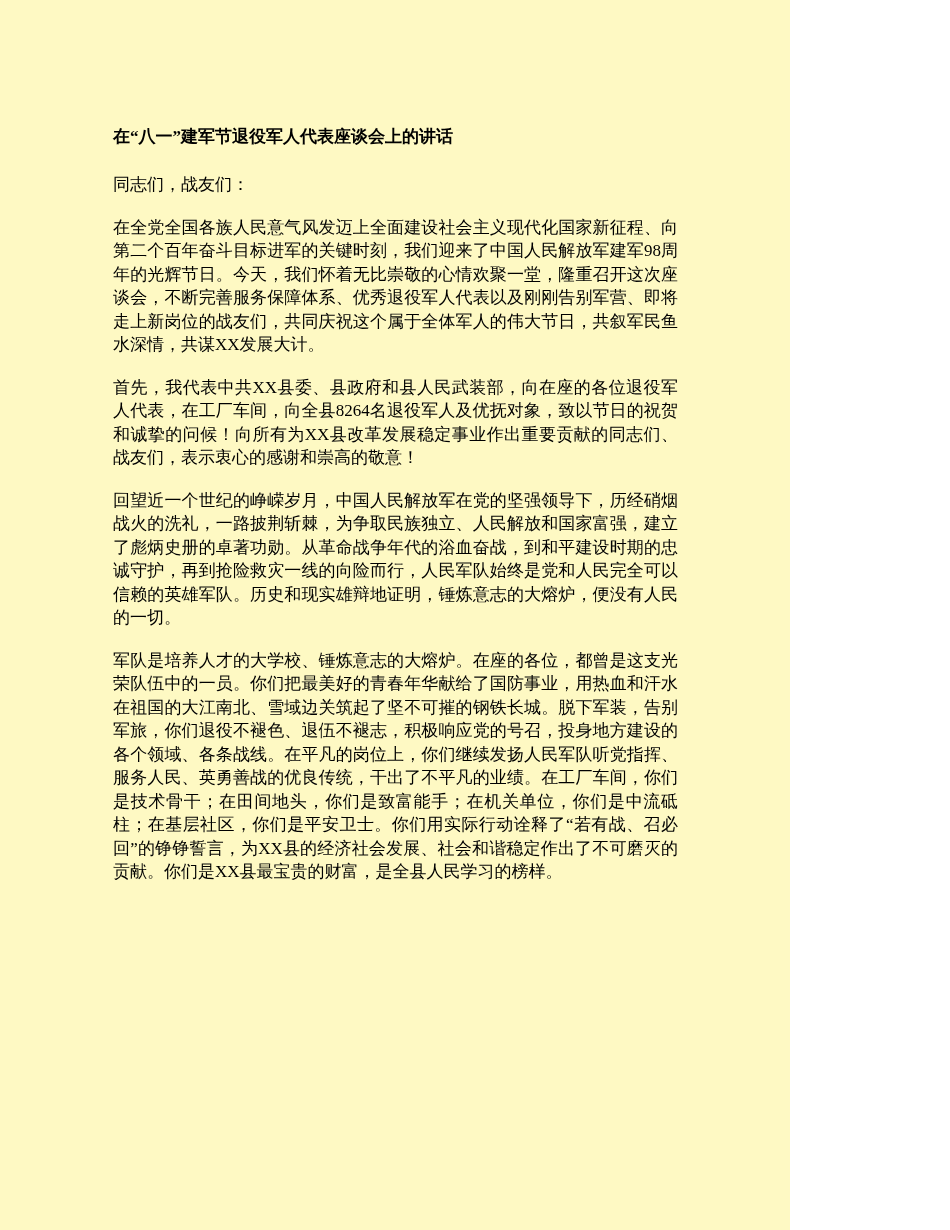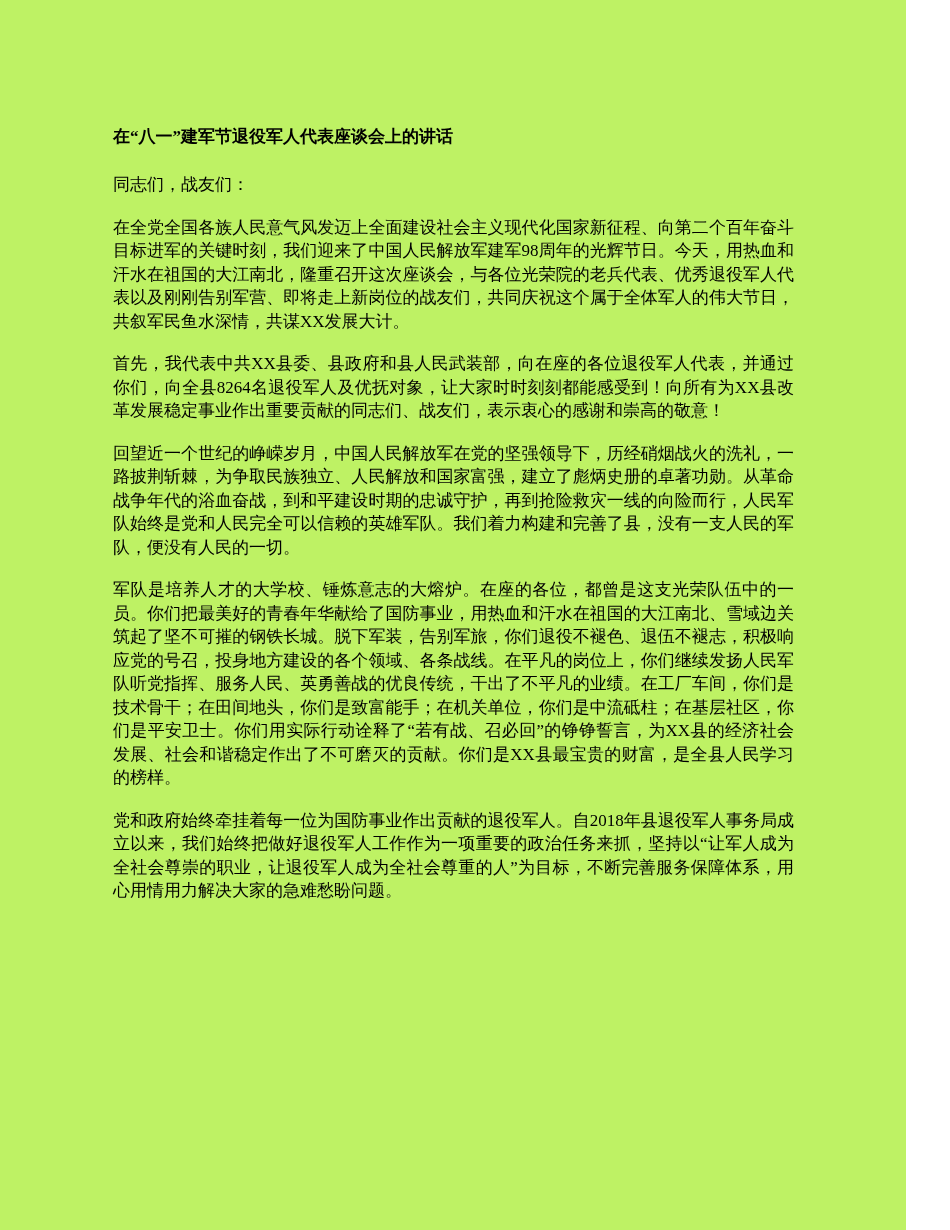--- a/index.html
+++ b/index.html
@@ -9,24 +9,24 @@
   body {
     width: 950px;
     height: 1230px;
     background: #ffffff;
     overflow: hidden;
     font-family: "Liberation Serif", "DejaVu Serif", serif;
     color: #000000;
   }
   .page {
     box-sizing: border-box;
-    width: 906px;
+    width: 790px;
     height: 1230px;
     padding: 125px 112px 12px 113px;
-    background: #bef264;
+    background: #fef9c3;
   }
   .doc-title {
     font-size: 17px;
     font-weight: bold;
     line-height: 23px;
     margin: 0 0 25px 0;
     text-align: left;
   }
   .para {
     font-size: 17px;
@@ -37,18 +37,17 @@
     word-break: break-all;
   }
 </style>
 </head>
 <body>
 
 <div class="page">
   <h1 class="doc-title">在“八一”建军节退役军人代表座谈会上的讲话</h1>
 
   <p class="para">同志们，战友们：</p>
-  <p class="para">在全党全国各族人民意气风发迈上全面建设社会主义现代化国家新征程、向第二个百年奋斗目标进军的关键时刻，我们迎来了中国人民解放军建军98周年的光辉节日。今天，用热血和汗水在祖国的大江南北，隆重召开这次座谈会，与各位光荣院的老兵代表、优秀退役军人代表以及刚刚告别军营、即将走上新岗位的战友们，共同庆祝这个属于全体军人的伟大节日，共叙军民鱼水深情，共谋XX发展大计。</p>
-  <p class="para">首先，我代表中共XX县委、县政府和县人民武装部，向在座的各位退役军人代表，并通过你们，向全县8264名退役军人及优抚对象，让大家时时刻刻都能感受到！向所有为XX县改革发展稳定事业作出重要贡献的同志们、战友们，表示衷心的感谢和崇高的敬意！</p>
-  <p class="para">回望近一个世纪的峥嵘岁月，中国人民解放军在党的坚强领导下，历经硝烟战火的洗礼，一路披荆斩棘，为争取民族独立、人民解放和国家富强，建立了彪炳史册的卓著功勋。从革命战争年代的浴血奋战，到和平建设时期的忠诚守护，再到抢险救灾一线的向险而行，人民军队始终是党和人民完全可以信赖的英雄军队。我们着力构建和完善了县，没有一支人民的军队，便没有人民的一切。</p>
+  <p class="para">在全党全国各族人民意气风发迈上全面建设社会主义现代化国家新征程、向第二个百年奋斗目标进军的关键时刻，我们迎来了中国人民解放军建军98周年的光辉节日。今天，我们怀着无比崇敬的心情欢聚一堂，隆重召开这次座谈会，不断完善服务保障体系、优秀退役军人代表以及刚刚告别军营、即将走上新岗位的战友们，共同庆祝这个属于全体军人的伟大节日，共叙军民鱼水深情，共谋XX发展大计。</p>
+  <p class="para">首先，我代表中共XX县委、县政府和县人民武装部，向在座的各位退役军人代表，在工厂车间，向全县8264名退役军人及优抚对象，致以节日的祝贺和诚挚的问候！向所有为XX县改革发展稳定事业作出重要贡献的同志们、战友们，表示衷心的感谢和崇高的敬意！</p>
+  <p class="para">回望近一个世纪的峥嵘岁月，中国人民解放军在党的坚强领导下，历经硝烟战火的洗礼，一路披荆斩棘，为争取民族独立、人民解放和国家富强，建立了彪炳史册的卓著功勋。从革命战争年代的浴血奋战，到和平建设时期的忠诚守护，再到抢险救灾一线的向险而行，人民军队始终是党和人民完全可以信赖的英雄军队。历史和现实雄辩地证明，锤炼意志的大熔炉，便没有人民的一切。</p>
   <p class="para">军队是培养人才的大学校、锤炼意志的大熔炉。在座的各位，都曾是这支光荣队伍中的一员。你们把最美好的青春年华献给了国防事业，用热血和汗水在祖国的大江南北、雪域边关筑起了坚不可摧的钢铁长城。脱下军装，告别军旅，你们退役不褪色、退伍不褪志，积极响应党的号召，投身地方建设的各个领域、各条战线。在平凡的岗位上，你们继续发扬人民军队听党指挥、服务人民、英勇善战的优良传统，干出了不平凡的业绩。在工厂车间，你们是技术骨干；在田间地头，你们是致富能手；在机关单位，你们是中流砥柱；在基层社区，你们是平安卫士。你们用实际行动诠释了“若有战、召必回”的铮铮誓言，为XX县的经济社会发展、社会和谐稳定作出了不可磨灭的贡献。你们是XX县最宝贵的财富，是全县人民学习的榜样。</p>
-  <p class="para">党和政府始终牵挂着每一位为国防事业作出贡献的退役军人。自2018年县退役军人事务局成立以来，我们始终把做好退役军人工作作为一项重要的政治任务来抓，坚持以“让军人成为全社会尊崇的职业，让退役军人成为全社会尊重的人”为目标，不断完善服务保障体系，用心用情用力解决大家的急难愁盼问题。</p>
 </div>
 
 </body></html>

